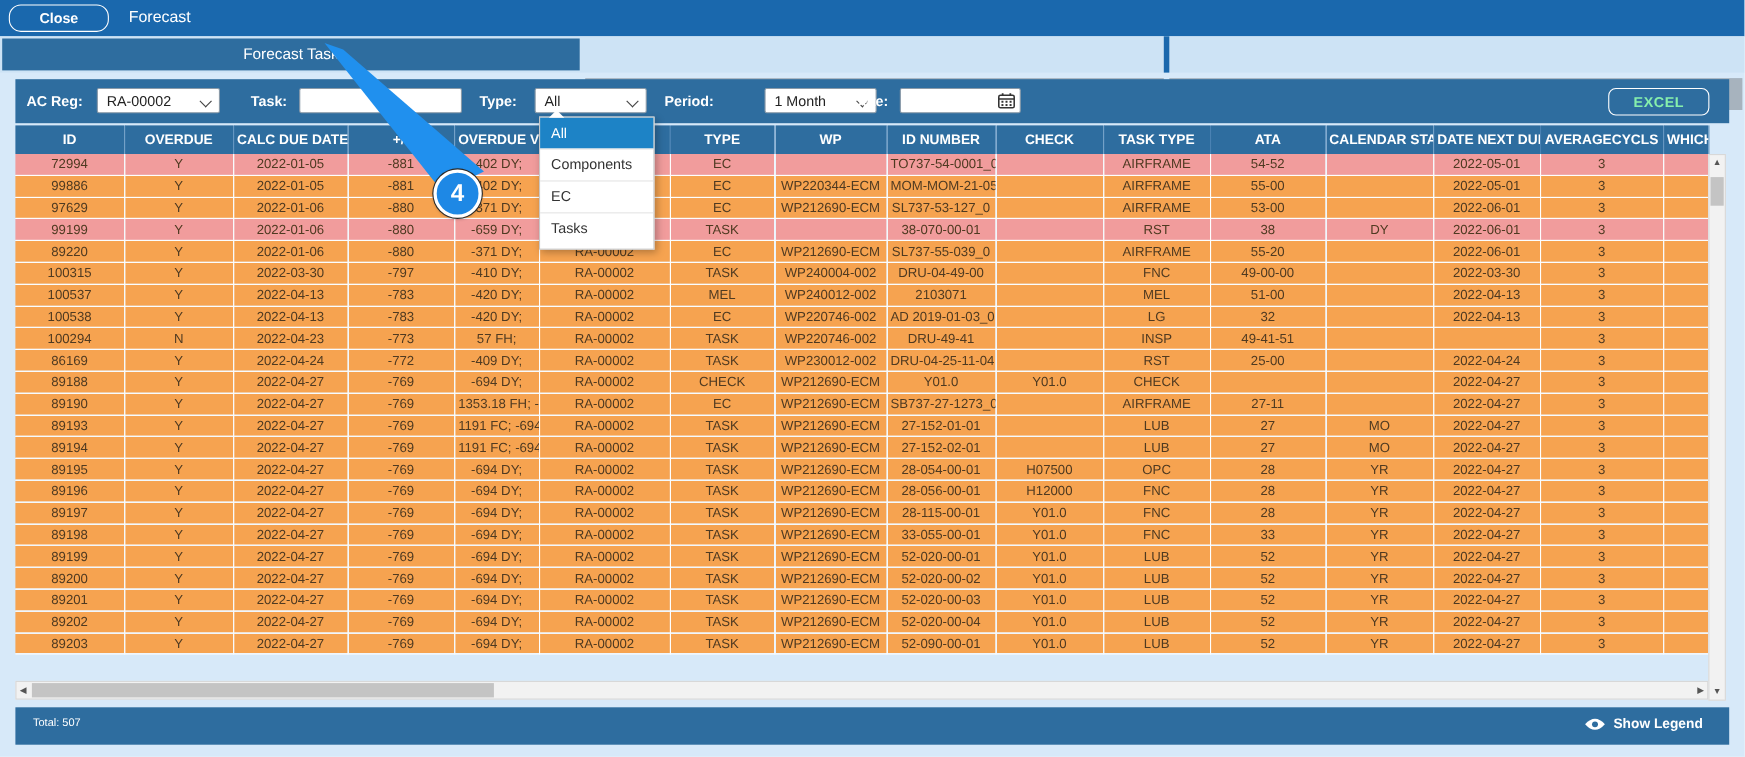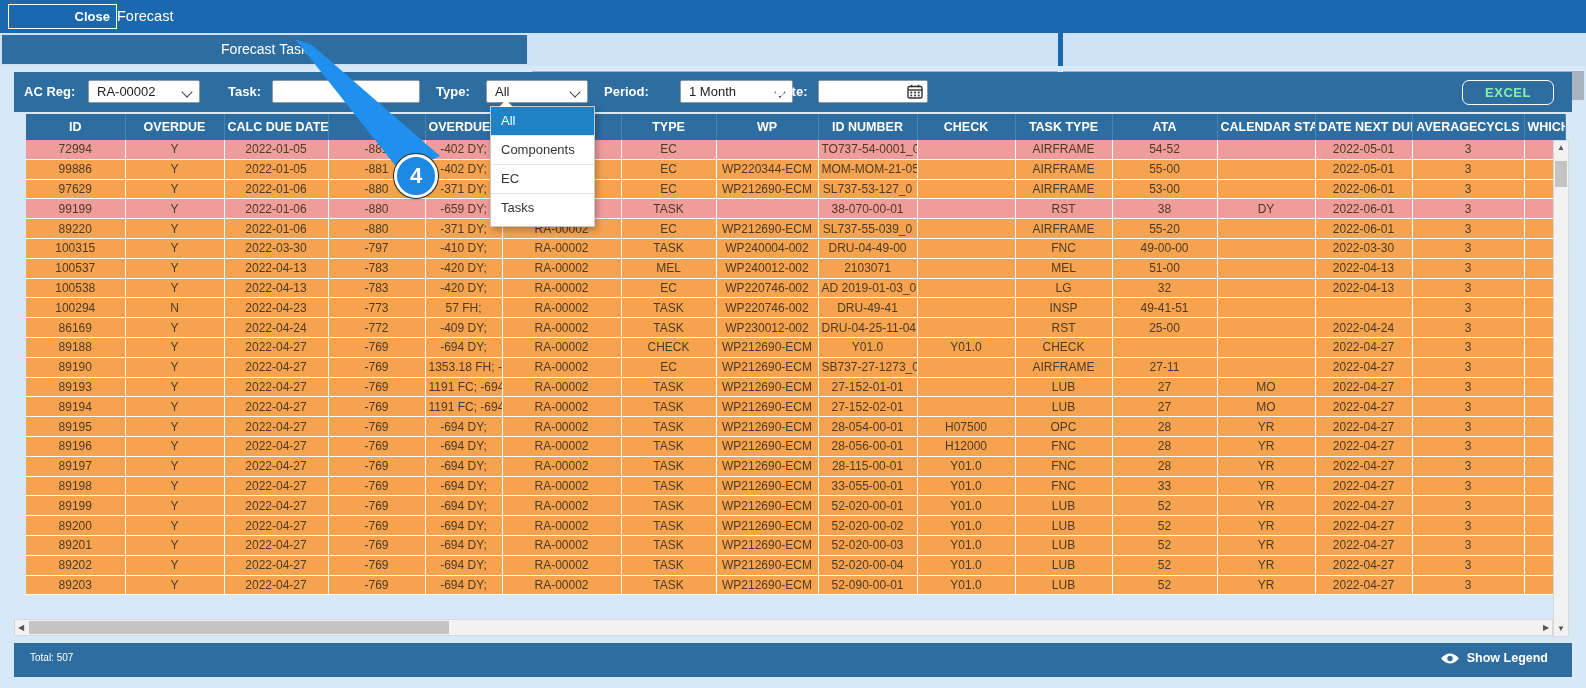--- a/index.html
+++ b/index.html
@@ -1,23 +1,23 @@
 <!DOCTYPE html>
 <html><head>
 <meta charset="utf-8">
 <style>
   html,body{margin:0;padding:0;}
   .app{position:relative;width:1586px;height:688px;background:#d7e9f9;
        font-family:"Liberation Sans",sans-serif;overflow:hidden;}
 
   
   .titlebar{position:absolute;top:0;left:0;right:0;height:33px;background:#1a68ad;}
-  .close-btn{position:absolute;left:8px;top:4px;width:109px;height:25px;background:transparent;
-             border:1.6px solid #fff;border-radius:0;color:#fff;font-weight:bold;font-size:13px;
-             font-family:inherit;cursor:pointer;text-align:right;}
+  .close-btn{position:absolute;left:8px;top:4px;width:91px;height:25px;background:transparent;
+             border:1.6px solid #fff;border-radius:11px;color:#fff;font-weight:bold;font-size:13px;
+             font-family:inherit;cursor:pointer;}
   .win-title{position:absolute;left:117px;top:8px;color:#fff;font-size:14.5px;}
 
   
   .tabbar{position:absolute;top:33px;left:0;right:0;height:33px;background:#cde3f5;}
   .tab{position:absolute;top:2px;height:29px;line-height:29px;text-align:center;color:#fff;
        font-size:14px;cursor:pointer;}
   .tab.active{background:#2e6d9f;}
   .tab.inactive{background:#a7b3be;color:#f4f7fa;margin-top:36px;}
   .tab1{left:2px;width:525px;}
   .tab2{left:532px;width:526px;}
@@ -34,21 +34,21 @@
         border-bottom:1.6px solid #444;transform:rotate(-45deg);}
   .tinput{font-family:inherit;padding:0 6px;}
   .date-wrap{position:absolute;top:8px;height:23px;background:#fff;border:1px solid #8a9aa8;
              border-radius:2px;box-sizing:border-box;display:flex;align-items:center;
              justify-content:flex-end;padding-right:4px;}
   .excel-btn{position:absolute;right:18px;top:8px;width:92px;height:25px;background:transparent;
              border:1.5px solid #fff;border-radius:7px;color:#86efac;font-size:13px;font-weight:bold;
              letter-spacing:.5px;font-family:inherit;cursor:pointer;}
 
   
-  .grid{position:absolute;top:114px;left:14px;width:1539px;border-collapse:collapse;table-layout:fixed;margin-left:12px;}
+  .grid{position:absolute;top:114px;left:14px;width:1539px;border-collapse:collapse;table-layout:fixed;}
   .grid th{background:#2e6d9f;color:#fff;font-size:12.5px;font-weight:bold;height:26px;padding:0 3px;
            border-right:1px solid #4a82b3;white-space:nowrap;overflow:hidden;}
   .grid td{height:18.8px;font-size:12px;color:#4f3a21;text-align:center;padding:0 3px;
            border-right:1px solid #fff;border-bottom:1px solid #fff;white-space:nowrap;overflow:hidden;}
   tr.tone-orange td{background:#f6a350;}
   tr.tone-red td{background:#f19c9c;}
 
   
   .vscroll{position:absolute;left:1553px;top:140px;width:16px;height:497px;background:#f2f2f2;
            border:1px solid #d8d8d8;box-sizing:border-box;}
@@ -113,21 +113,21 @@
     <span class="tlabel" style="left:214px">Task:</span>
     <input class="tinput" style="left: 258px; width: 148px;" value="">
 
     <span class="tlabel" style="left:422px">Type:</span>
     <div class="tselect" style="left:472px;width:102px">
       <span>All</span>
       <i class="chev"></i>
     </div>
 
     <span class="tlabel" style="left:590px">Period:</span>
-    <div class="tselect" style="left:666px;width:113px">
+    <div class="tselect" style="left:681px;width:102px">
       <span>1 Month</span>
       <i class="chev"></i>
     </div>
 
     <span class="tlabel" style="left:761px">Date:</span>
     <div class="date-wrap" style="left:804px;width:110px">
       <svg width="16" height="15" viewBox="0 0 16 15">
         <rect x="1" y="2.5" width="14" height="11.5" rx="1.5" fill="none" stroke="#333" stroke-width="1.4"></rect>
         <line x1="1" y1="6" x2="15" y2="6" stroke="#333" stroke-width="1.4"></line>
         <line x1="4.5" y1="0.8" x2="4.5" y2="3.2" stroke="#333" stroke-width="1.6"></line>

